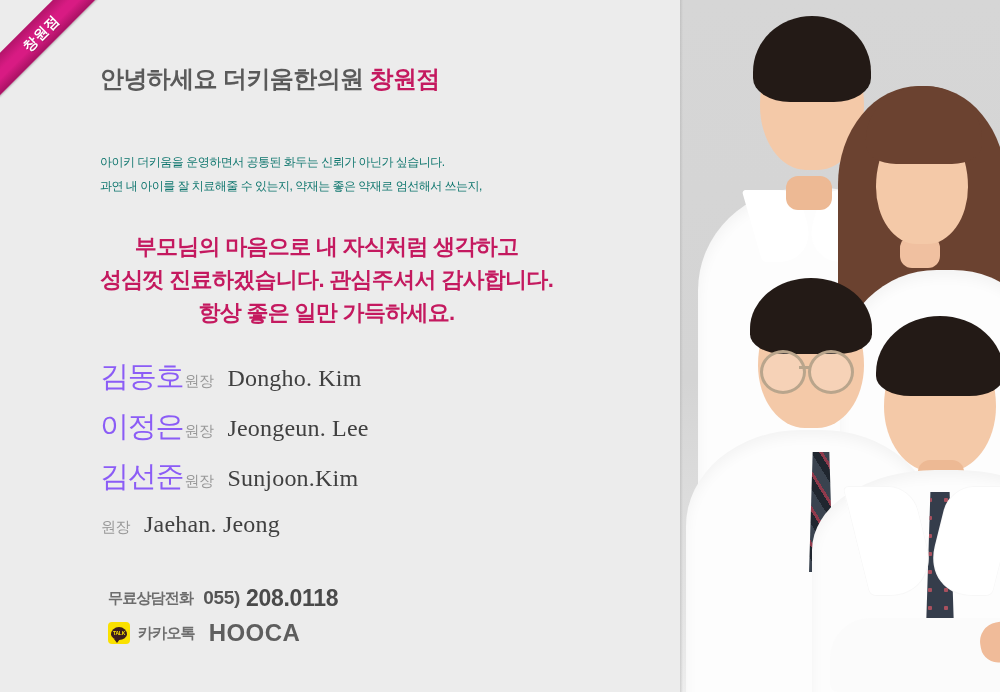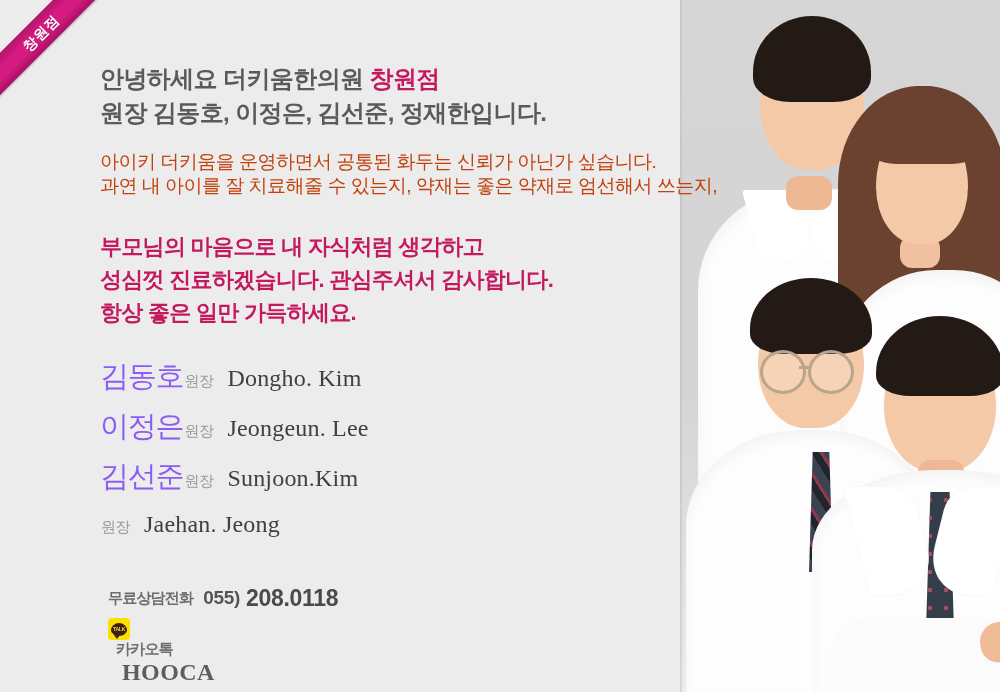--- a/index.html
+++ b/index.html
@@ -194,37 +194,38 @@
     line-height: 34px;
     letter-spacing: -0.6px;
     white-space: nowrap;
   }
   .headline .accent { color: #c4195f; }
 
   .body-copy {
     position: absolute;
     top: 150px;
     left: 0;
-    color: #c2410c;
-    font-size: 19px;
+    color: #0f766e;
+    font-size: 12px;
     line-height: 24px;
     letter-spacing: -0.5px;
     white-space: nowrap;
   }
 
   .highlight {
     position: absolute;
     top: 230px;
     left: 0;
     color: #c4195f;
     font-size: 22px;
     font-weight: bold;
     line-height: 33px;
     letter-spacing: -0.7px;
     white-space: nowrap;
+    text-align: center;
   }
 
   .doctors {
     position: absolute;
     top: 362px;
     left: 0;
   }
   .doctor-row {
     display: flex;
     align-items: baseline;
@@ -279,24 +280,23 @@
   .phone-number {
     color: #4a4a4a;
     font-size: 23px;
     font-weight: bold;
     margin-left: 6px;
     letter-spacing: -0.3px;
   }
 
   .kakao-row {
     display: flex;
-    align-items: flex-start;
+    align-items: center;
     height: 30px;
     margin-top: 6px;
-    flex-direction: column;
   }
   .kakao-icon {
     width: 22px;
     height: 22px;
     background: #fae100;
     border-radius: 4px;
     display: flex;
     align-items: center;
     justify-content: center;
     flex: none;
@@ -334,21 +334,20 @@
     font-weight: bold;
     letter-spacing: -0.8px;
     margin-left: 8px;
   }
   .kakao-id {
     color: #5e5e5e;
     font-size: 24px;
     font-weight: bold;
     margin-left: 14px;
     letter-spacing: 0.4px;
-    font-family: Liberation Serif, serif;
   }
 </style>
 </head>
 <body>
 
 <div class="banner">
 
   <div class="corner-ribbon-wrap">
     <div class="corner-ribbon">
       <span>창원점</span>
@@ -395,21 +394,20 @@
       <div class="lapelR"></div>
       <div class="arms"></div>
       <div class="handL"></div>
     </div>
   </div>
 
   <div class="content">
 
     <div class="headline">
       <div><span>안녕하세요 더키움한의원 </span><span class="accent">창원점</span></div>
-      <div>원장 김동호, 이정은, 김선준, 정재한입니다.</div>
     </div>
 
     <div class="body-copy">
       <div>아이키 더키움을 운영하면서 공통된 화두는 신뢰가 아닌가 싶습니다.</div>
       <div>과연 내 아이를 잘 치료해줄 수 있는지, 약재는 좋은 약재로 엄선해서 쓰는지,</div>
     </div>
 
     <div class="highlight">
       <div>부모님의 마음으로 내 자식처럼 생각하고</div>
       <div>성심껏 진료하겠습니다. 관심주셔서 감사합니다.</div>

